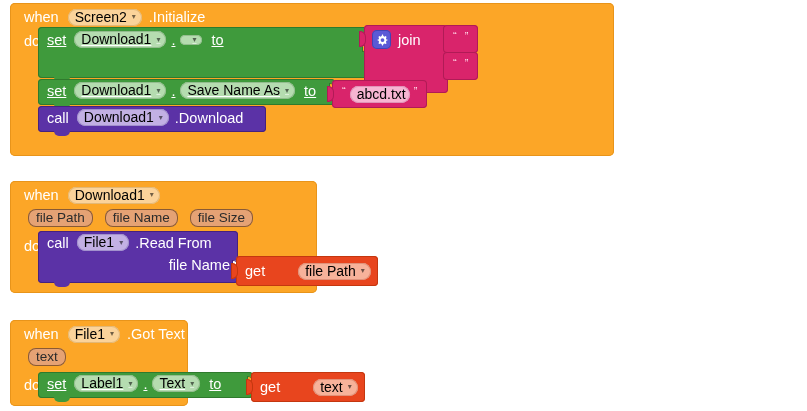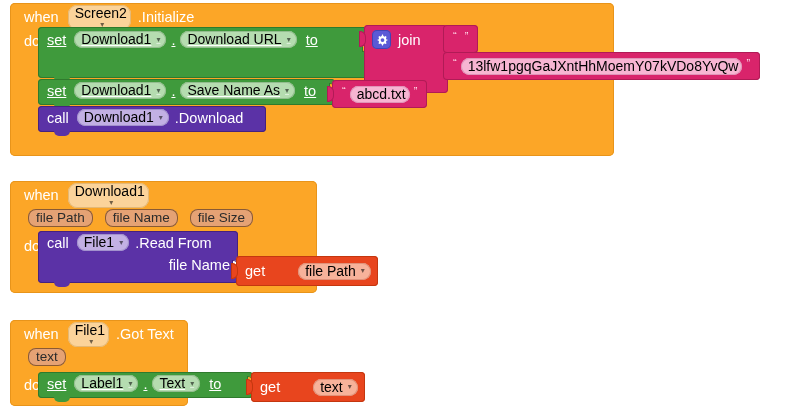--- a/index.html
+++ b/index.html
@@ -37,21 +37,21 @@
     color:#000;
     font-size:14px;
     line-height:15px;
     white-space:nowrap;
   }
   .fld .caret{
     margin-left:5px;margin-right:2px;
     font-size:8px;line-height:8px;
     opacity:.55;
   }
-  .fld-orange{background:#FBD39A;box-shadow:inset 0 0 0 1px #e3b876;flex-direction:column;}
+  .fld-orange{background:#FBD39A;box-shadow:inset 0 0 0 1px #e3b876;}
   .fld-green {background:#B5DCB0;box-shadow:inset 0 0 0 1px #93bd8e;}
   .fld-purple{background:#C2B0E4;box-shadow:inset 0 0 0 1px #a291cd;}
   .fld-red   {background:#F7B29A;box-shadow:inset 0 0 0 1px #e0927a;}
   .fld-pink  {background:#F7B5D2;box-shadow:inset 0 0 0 1px #e094b8;}
 
   
   .param{
     display:inline-flex;align-items:center;
     background:#E5A274;
     box-shadow:inset 0 0 0 1px #8a5a33;
@@ -179,21 +179,20 @@
       <span class="kw">set</span>
       <span class="spacer" style="width:8px"></span>
       <span class="fld fld-green">
         <span>Download1</span>
         <span class="caret">▾</span>
       </span>
       <span class="spacer" style="width:5px"></span>
       <span class="dot-m">.</span>
       <span class="spacer" style="width:5px"></span>
       <span class="fld fld-green">
-        <span>Download URL</span>
         <span class="caret">▾</span>
       </span>
       <span class="spacer" style="width:9px"></span>
       <span class="kw">to</span>
     </div>
     <div class="socket" style="right:-1px;top:8px;background:#FCA627;box-shadow:inset 0 0 0 1px #2f7a2d;"></div>
     <div class="bump" style="left:16px;bottom:-4px;background:#3F9A3C;"></div>
   </div>
 
   <div class="pinkb" style="left:364px;top:25px;width:84px;height:68px;">
@@ -209,23 +208,20 @@
     <div class="plug" style="left:-5px;top:14px;background:#D9246B;box-shadow:inset 0 0 0 1px #b01b56;"></div>
   </div>
 
   <div class="strb" style="left:443px;top:25px;height:24px;">
     <span class="quote">“</span>
     <span class="quote close">”</span>
   </div>
 
   <div class="strb" style="left:443px;top:52px;height:24px;">
     <span class="quote">“</span>
-    <span class="fld fld-pink">
-      <span>13lfw1pgqGaJXntHhMoemY07kVDo8YvQw</span>
-    </span>
     <span class="quote close">”</span>
   </div>
 
   <div class="setb" style="left:38px;top:79px;width:297px;height:26px;">
     <div class="setb-inner" style="padding-top:3px;">
       <span class="kw">set</span>
       <span class="spacer" style="width:8px"></span>
       <span class="fld fld-green">
         <span>Download1</span>
         <span class="caret">▾</span>

